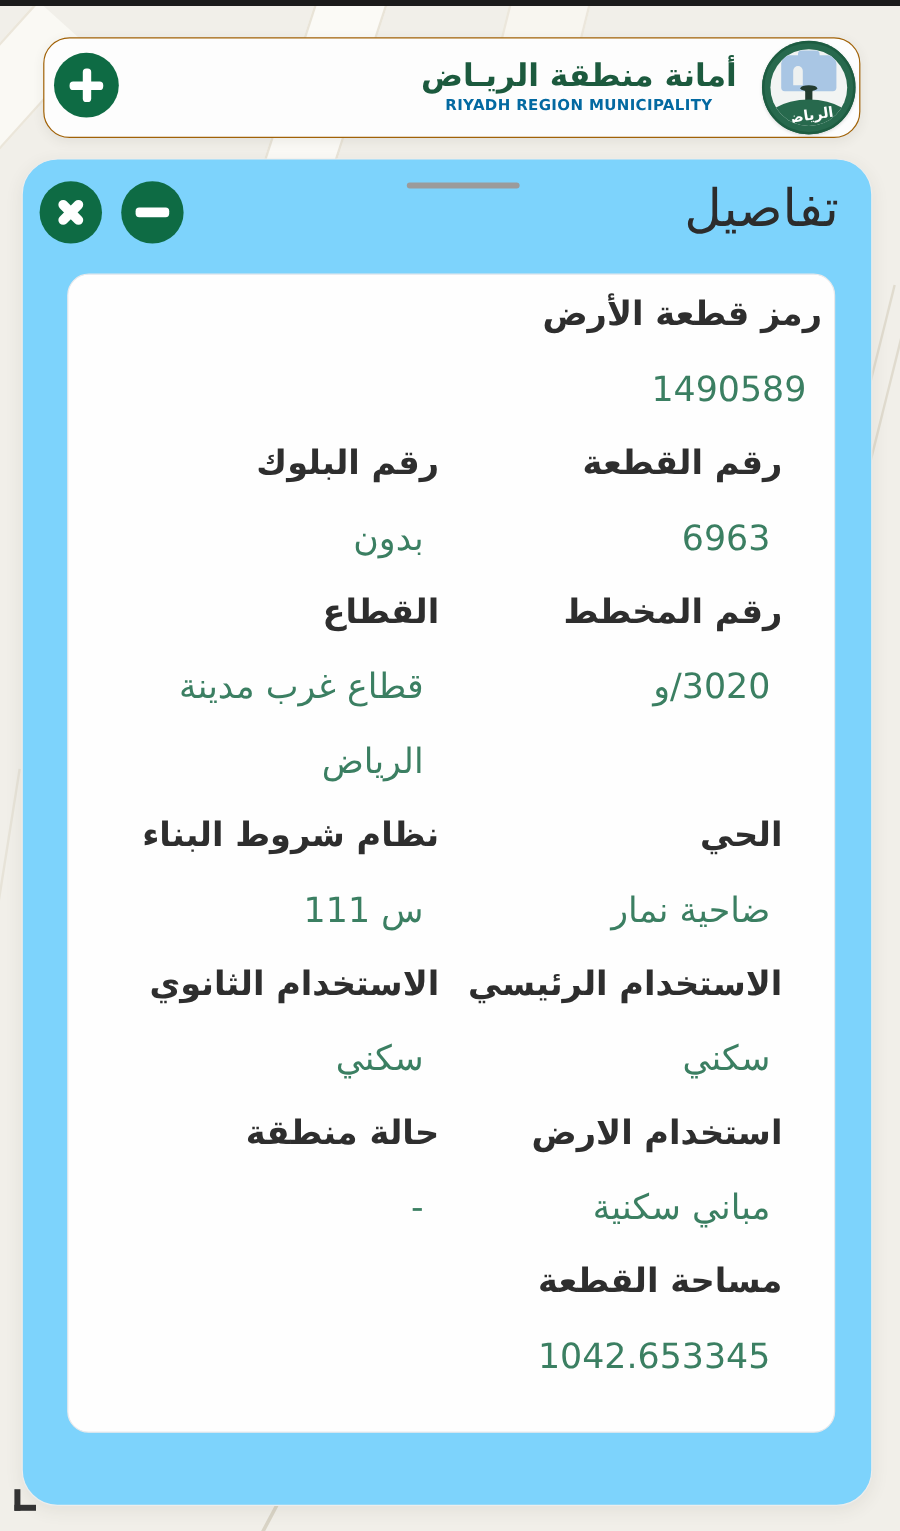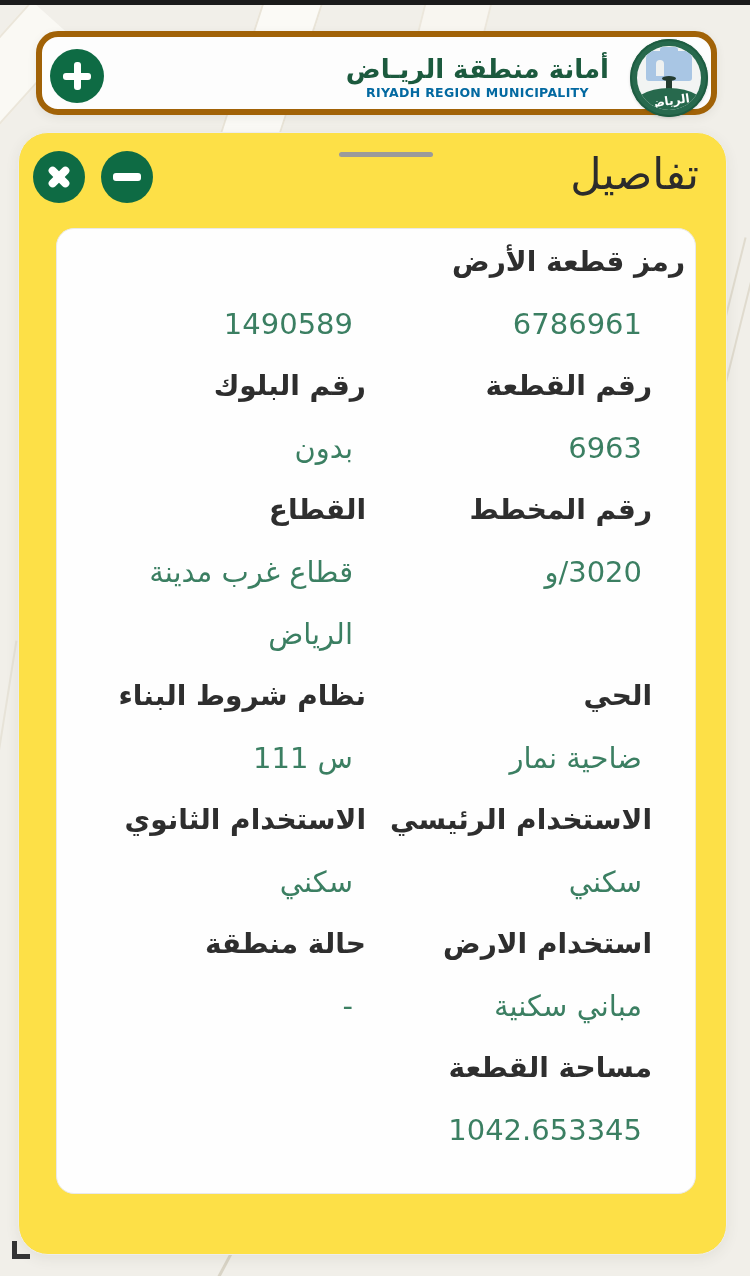--- a/index.html
+++ b/index.html
@@ -20,21 +20,21 @@
   .mline.m1 { left:724px; top:235px; width:2px; height:170px; transform:rotate(14deg); }
   .mline.m2 { left:738px; top:255px; width:2px; height:150px; transform:rotate(14deg); }
   .mline.m3 { left:214px; top:1248px; width:3px; height:70px; transform:rotate(28deg); background:#d9d4c6; }
   .mline.m4 { left:6px; top:640px; width:2px; height:120px; transform:rotate(9deg); background:#e7e3d8; }
 
   .status-bar { position:absolute; left:0; top:0; width:750px; height:5px; background:#1b1b1b; }
 
   
   .header-card {
     position:absolute; left:36px; top:31px; width:681px; height:84px;
-    background:#fdfdfd; border:6px solid #a16207; border-radius:22px;
+    background:#fdfdfd; border:1px solid #a16207; border-radius:22px;
     box-shadow:0 3px 10px rgba(60,60,50,.08);
   }
   .add-btn {
     position:absolute; left:8px; top:12px; width:54px; height:54px;
     border-radius:50%; background:#0e6b44; border:none; cursor:pointer;
   }
   .bar { position:absolute; background:#ffffff; border-radius:3px; }
   .add-btn .bar.h { left:13px; top:24px; width:28px; height:7px; }
   .add-btn .bar.v { left:24px; top:13px; width:7px; height:28px; }
 
@@ -50,21 +50,21 @@
   .fort:before { content:""; position:absolute; left:14px; top:-4px; width:18px; height:8px; background:#a9c6e4; border-radius:3px; }
   .fort-gate { position:absolute; left:19px; top:14px; width:8px; height:16px; background:#eef1f0; border-radius:4px 4px 0 0; }
   .palm { position:absolute; left:29px; top:33px; width:6px; height:12px; background:#233c30; border-radius:2px; }
   .palm:before { content:""; position:absolute; left:-4px; top:-3px; width:14px; height:5px; background:#233c30; border-radius:50%; }
   .seal-arc { position:absolute; left:-8px; bottom:-26px; width:80px; height:48px; background:#27694d; border-radius:50% 50% 0 0; }
   .seal-word { position:absolute; left:0; right:0; top:6px; text-align:center; color:#ffffff; font-size:12px; font-weight:700; transform:rotate(-8deg); }
 
   
   .details-panel {
     position:absolute; left:18px; top:132px; width:709px; height:1123px;
-    background:#fde047; border:1px solid #ededec; border-radius:30px;
+    background:#7dd3fc; border:1px solid #ededec; border-radius:30px;
     box-shadow:0 4px 14px rgba(60,60,50,.08);
   }
   .drag-handle { position:absolute; left:320px; top:19px; width:94px; height:5px; background:#9b9b9b; border-radius:3px; cursor:grab; }
   .panel-title { position:absolute; right:27px; top:12px; font-size:43px; font-weight:500; color:#2c2c2c; direction:rtl; line-height:58px; }
 
   .circle-btn { position:absolute; width:52px; height:52px; border-radius:50%; background:#0e6b44; border:none; cursor:pointer; }
   .close-btn { left:14px; top:18px; }
   .min-btn  { left:82px; top:18px; }
   .close-btn .x1, .close-btn .x2 { position:absolute; left:13px; top:22px; width:26px; height:8px; background:#fff; border-radius:4px; }
   .close-btn .x1 { transform:rotate(45deg); }
@@ -138,21 +138,20 @@
     <button class="circle-btn min-btn">
       <span class="bar h"></span>
     </button>
 
     <div class="details-card">
 
       <div class="row labels">
         <div class="cell col-l">رمز قطعة الأرض</div>
       </div>
       <div class="row values">
-        <div class="cell col-r">6786961</div>
         <div class="cell col-l">1490589</div>
       </div>
 
       <div class="row labels">
         <div class="cell col-r">رقم القطعة</div>
         <div class="cell col-l">رقم البلوك</div>
       </div>
       <div class="row values">
         <div class="cell col-r">6963</div>
         <div class="cell col-l">بدون</div>

